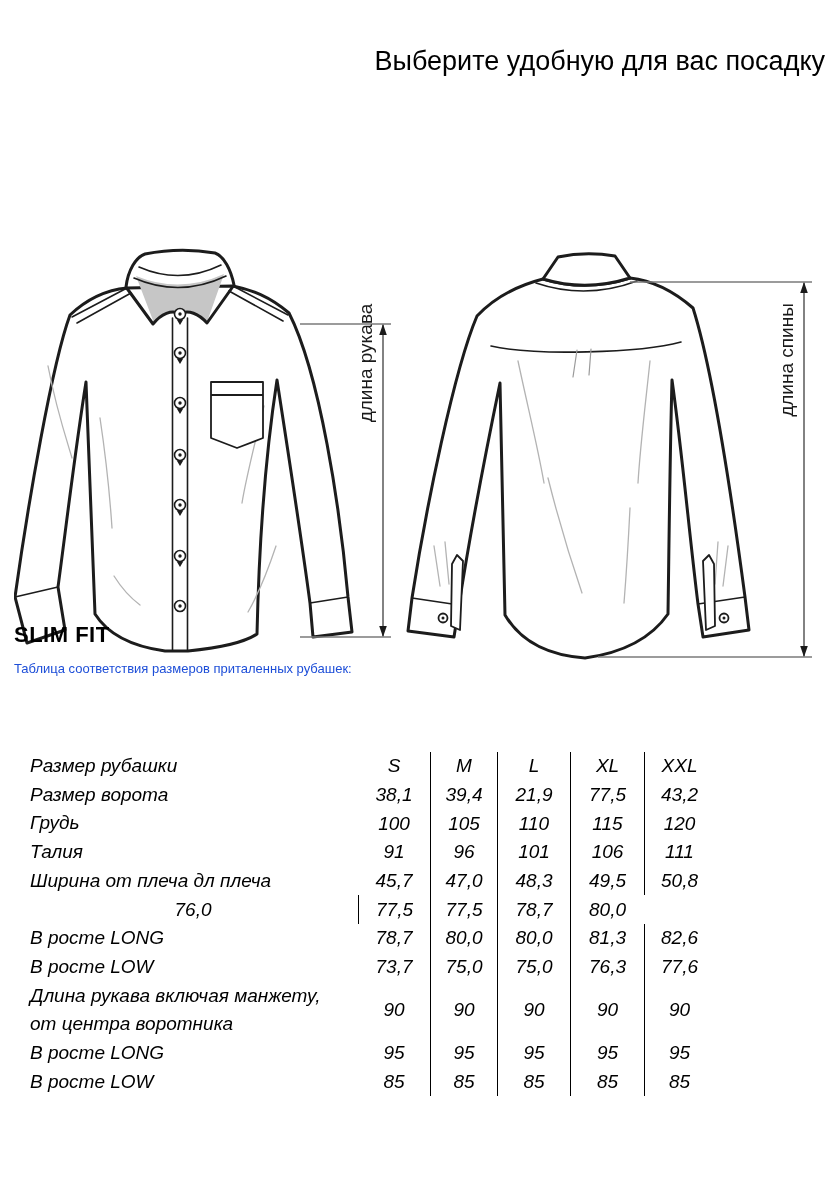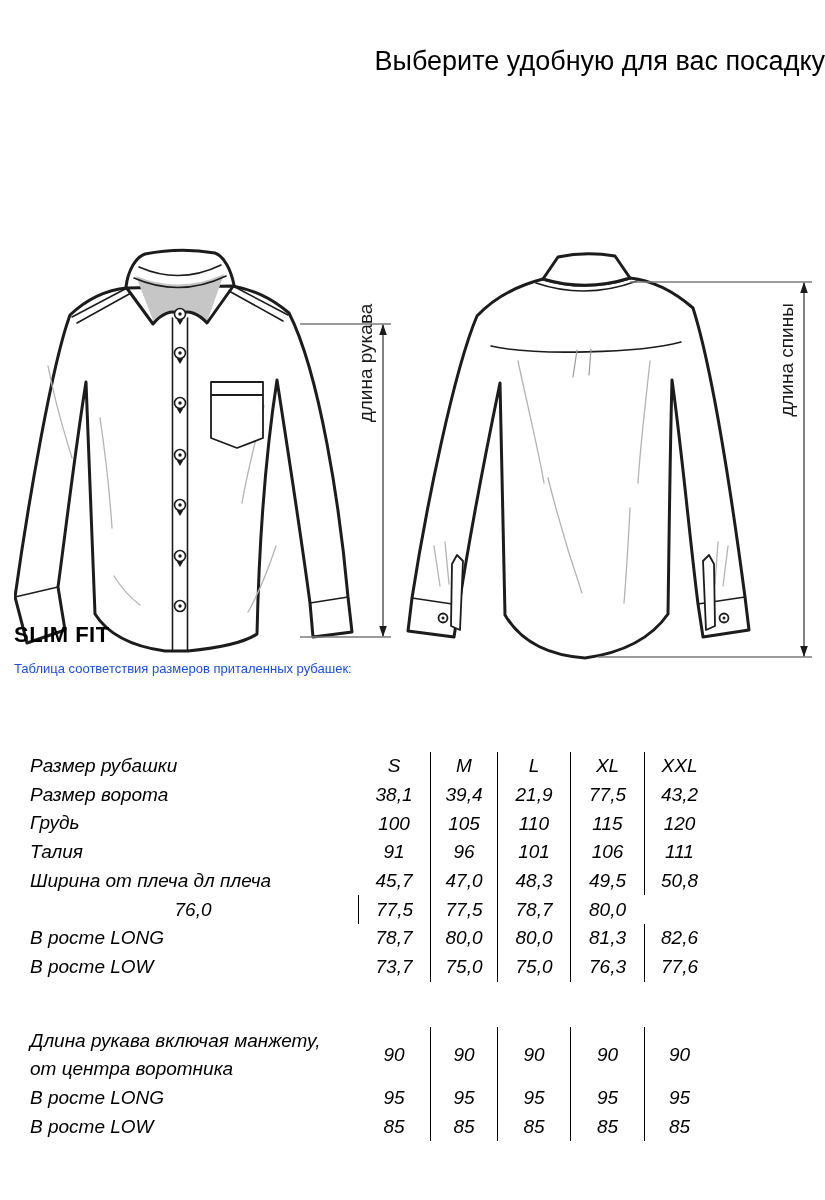--- a/index.html
+++ b/index.html
@@ -25,21 +25,21 @@
     position:absolute; left:14px; top:622px;
     font-size:22px; font-weight:bold; color:#000; letter-spacing:0.5px;
   }
   .fit-subheading {
     position:absolute; left:14px; top:661px; font-size:13px; color:#1d4ed8;
   }
   .size-table {
     position:absolute; left:28px; top:752px; width:686px; font-size:19px; color:#000;
   }
   .trow { display:grid; grid-template-columns:330px 72px 67px 73px 74px 70px; height:28.7px;font-style:italic; }
-  .trow.tall { height:57.4px;margin-top:45px; }
+  .trow.tall { height:57.4px; }
   .tlabel {
     line-height:28.7px; white-space:pre-line; padding-left:2px;
     overflow:hidden;
   }
   .tval {
     display:flex; align-items:center; justify-content:center; text-align:center;
   }
   .sep { border-left:1.5px solid #000; }
 </style>
 </head>

